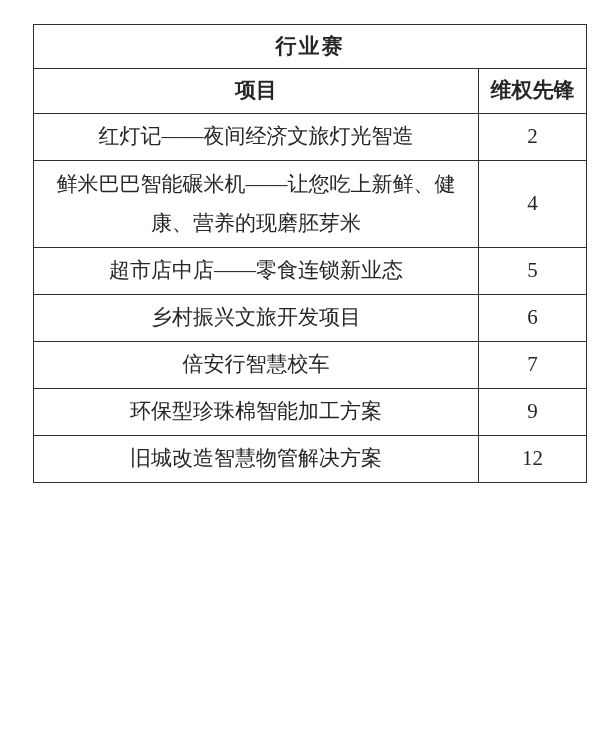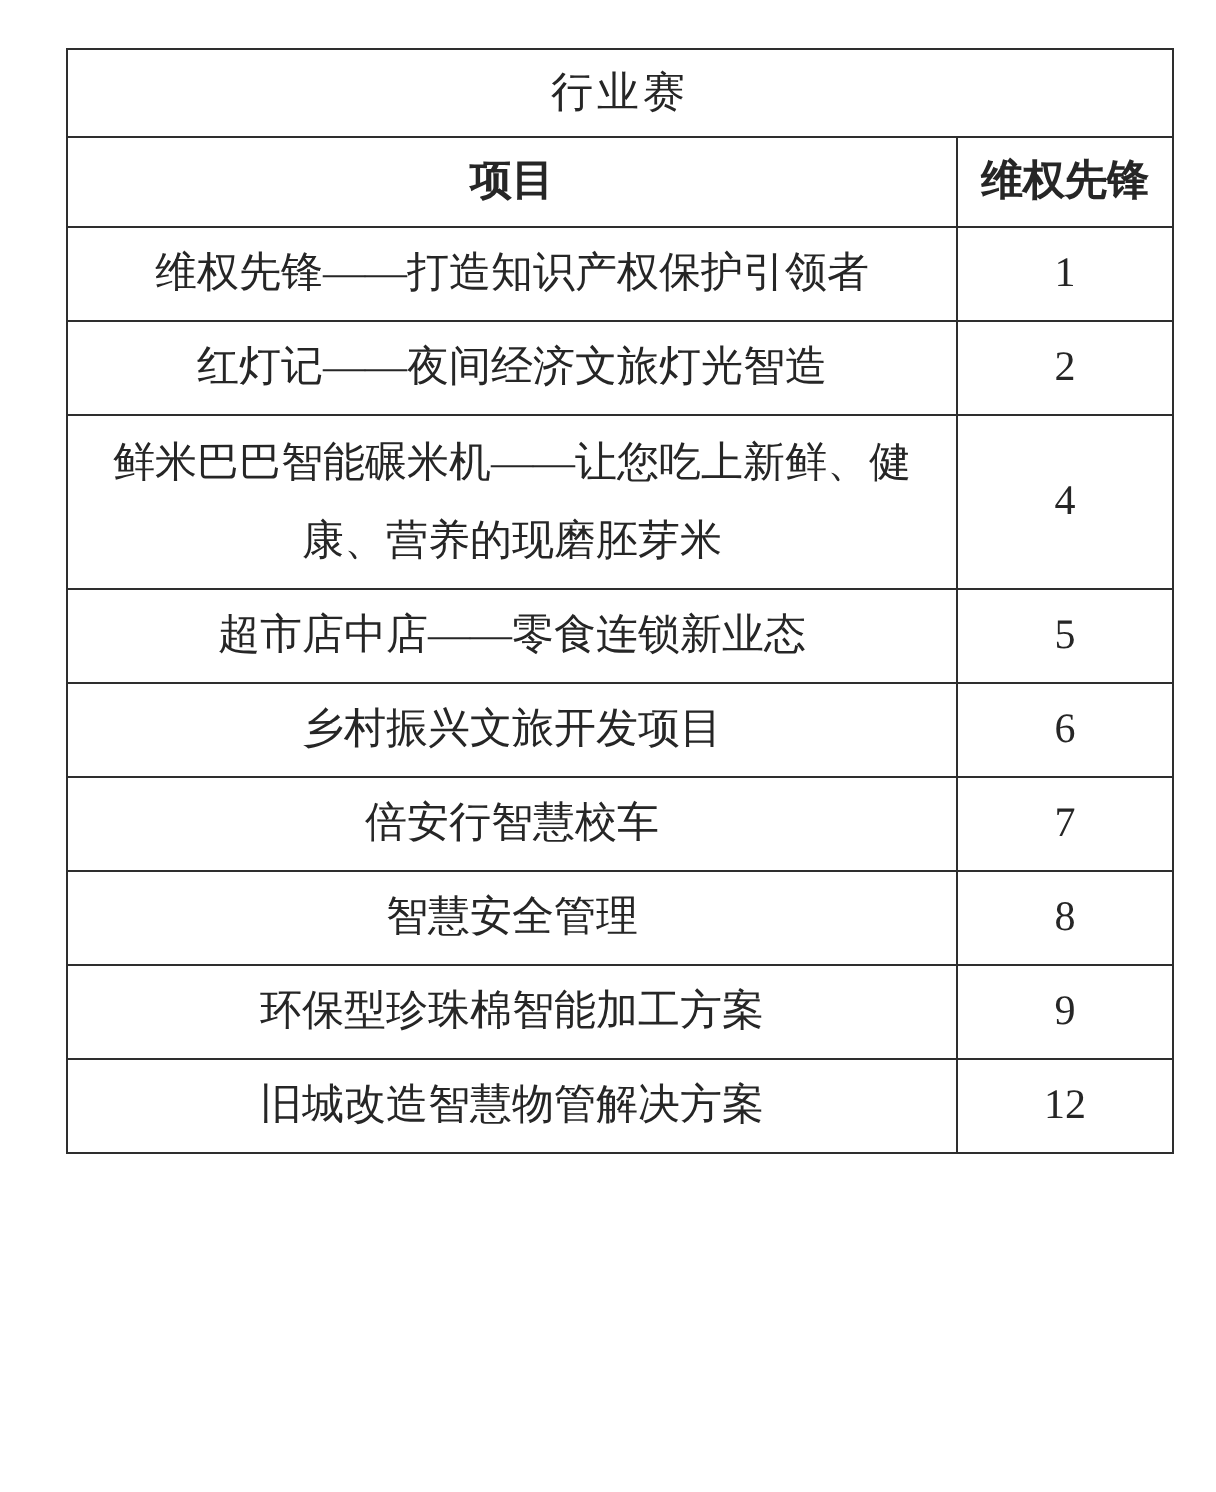--- a/index.html
+++ b/index.html
@@ -32,21 +32,21 @@
     vertical-align: middle;
     font-size: 21px;
     line-height: 1.85;
     padding: 2px 6px;
     overflow: hidden;
   }
   .col-project { width: 445px; }
   .col-result  { width: 108px; }
   tr.title-row th {
     height: 38px;
-    font-weight: normal;
+    font-weight: bold;
     letter-spacing: 2px;
   }
   tr.header-row th {
     height: 40px;
     font-weight: bold;
     margin-top: 40px;
   }
   tr.data-row td { height: 42px; }
   tr.data-row.tall td { height: 82px; }
   td.result-cell {
@@ -64,48 +64,40 @@
     </colgroup>
     <tbody>
       <tr class="title-row">
         <th colspan="2">行业赛</th>
       </tr>
       <tr class="header-row">
         <th>项目</th>
         <th>维权先锋</th>
       </tr>
       <tr class="data-row">
-        <td class="project-cell">维权先锋——打造知识产权保护引领者</td>
-        <td class="result-cell">1</td>
-      </tr>
-      <tr class="data-row">
         <td class="project-cell">红灯记——夜间经济文旅灯光智造</td>
         <td class="result-cell">2</td>
       </tr>
       <tr class="data-row tall">
         <td class="project-cell">鲜米巴巴智能碾米机——让您吃上新鲜、健康、营养的现磨胚芽米</td>
         <td class="result-cell">4</td>
       </tr>
       <tr class="data-row">
         <td class="project-cell">超市店中店——零食连锁新业态</td>
         <td class="result-cell">5</td>
       </tr>
       <tr class="data-row">
         <td class="project-cell">乡村振兴文旅开发项目</td>
         <td class="result-cell">6</td>
       </tr>
       <tr class="data-row">
         <td class="project-cell">倍安行智慧校车</td>
         <td class="result-cell">7</td>
       </tr>
       <tr class="data-row">
-        <td class="project-cell">智慧安全管理</td>
-        <td class="result-cell">8</td>
-      </tr>
-      <tr class="data-row">
         <td class="project-cell">环保型珍珠棉智能加工方案</td>
         <td class="result-cell">9</td>
       </tr>
       <tr class="data-row">
         <td class="project-cell">旧城改造智慧物管解决方案</td>
         <td class="result-cell">12</td>
       </tr>
     </tbody>
   </table>
 </div>

